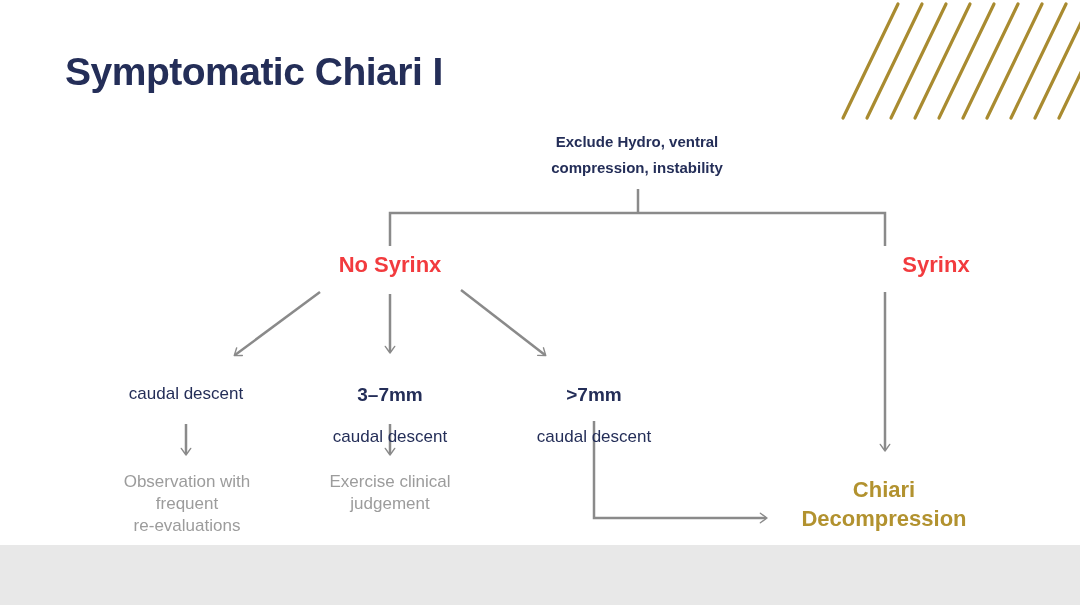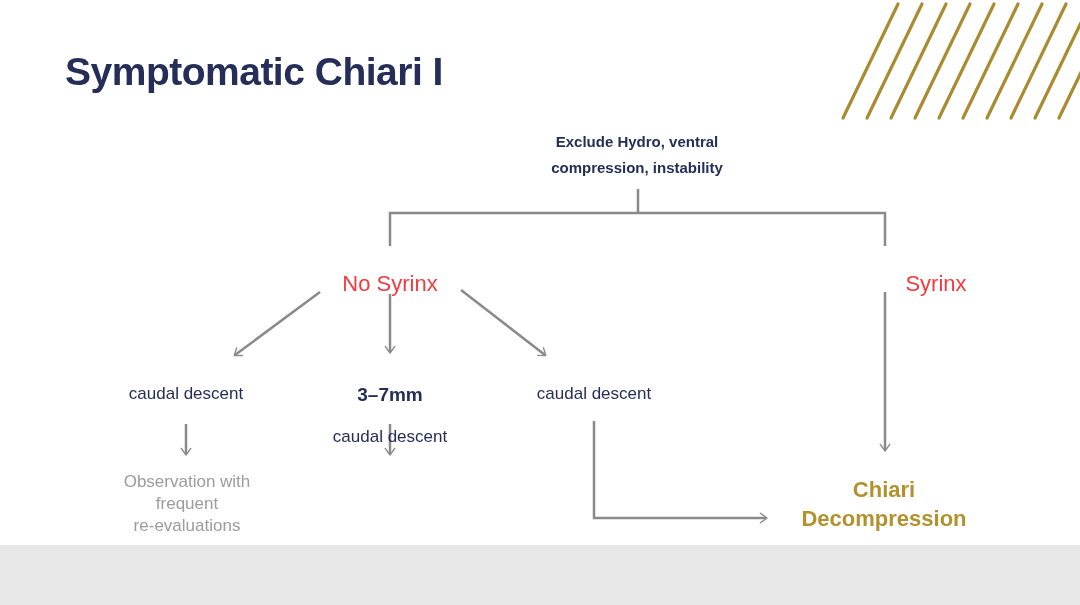--- a/index.html
+++ b/index.html
@@ -47,25 +47,24 @@
     left: 637px;
     top: 129px;
     width: 320px;
     font-size: 15px;
     font-weight: 700;
     line-height: 26px;
     color: var(--navy);
   }
   .branch-label {
     font-size: 22px;
-    font-weight: 400;
+    font-weight: 700;
     line-height: 30px;
     color: var(--red);
     white-space: nowrap;
-    margin-top: 19px;
   }
   .branch-no-syrinx { left: 390px; top: 250px; }
   .branch-syrinx    { left: 936px; top: 250px; }
   .descent-node { top: 364px; width: 180px; color: var(--navy); }
   .descent-node .descent-value {
     font-size: 19px;
     font-weight: 700;
     line-height: 25px;
   }
   .descent-node .descent-caption {
@@ -146,24 +145,27 @@
   <div class="node descent-node descent-lt3">
     <div class="descent-caption">caudal descent</div>
   </div>
 
   <div class="node descent-node descent-3to7">
     <div class="descent-value">3–7mm</div>
     <div class="descent-caption">caudal descent</div>
   </div>
 
   <div class="node descent-node descent-gt7">
+    <div class="descent-value">&gt;7mm</div>
     <div class="descent-caption">caudal descent</div>
   </div>
 
   <div class="node outcome-gray outcome-observation">Observation with
 frequent
 re-evaluations</div>
 
+  <div class="node outcome-gray outcome-judgement">Exercise clinical
+judgement</div>
 
   <div class="node outcome-decompression">Chiari
 Decompression</div>
 
 </div>
 
 </body></html>

